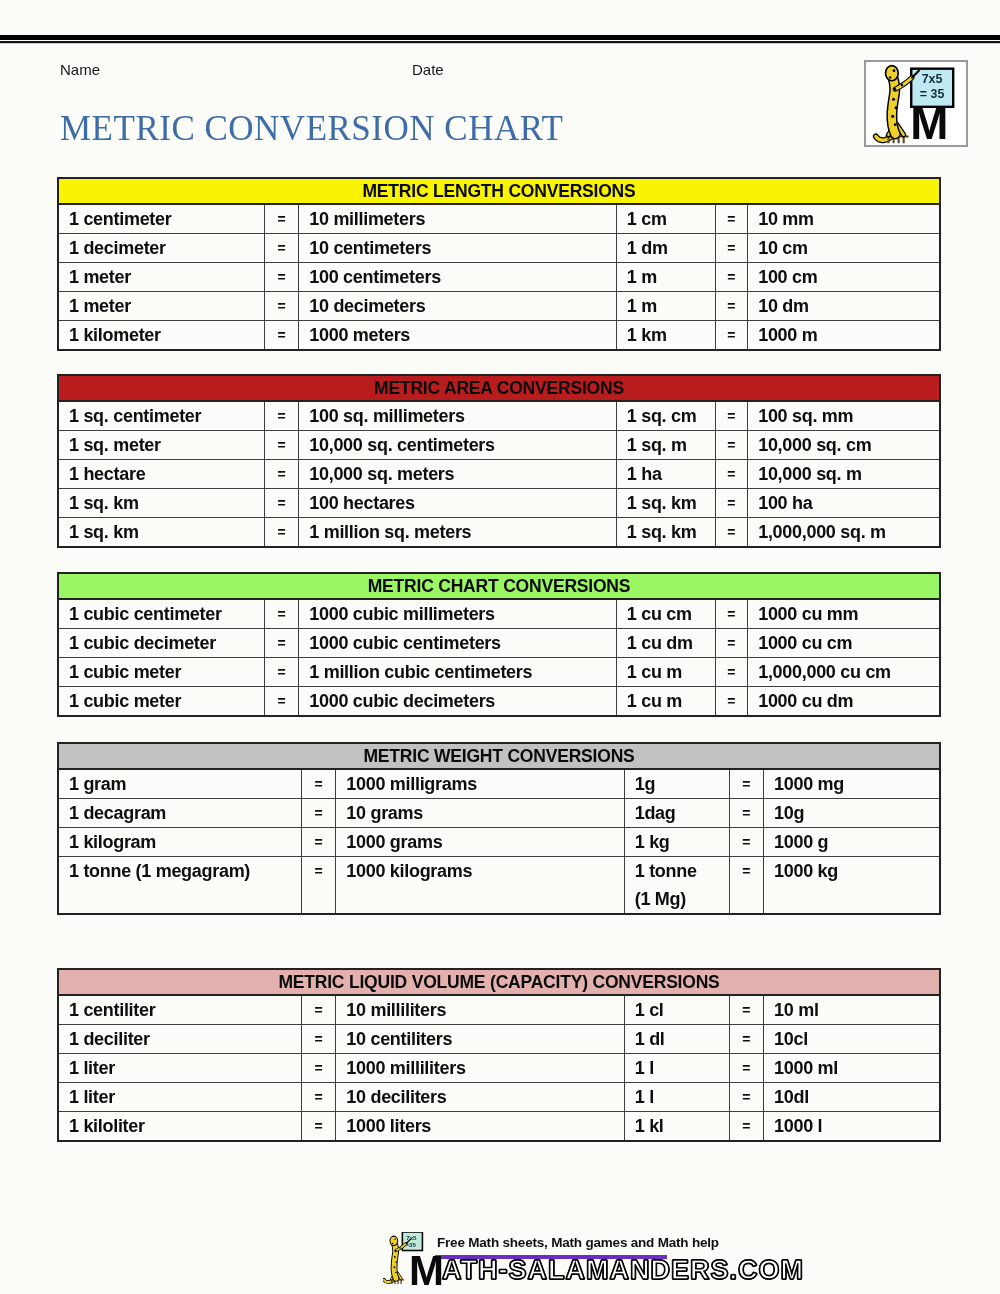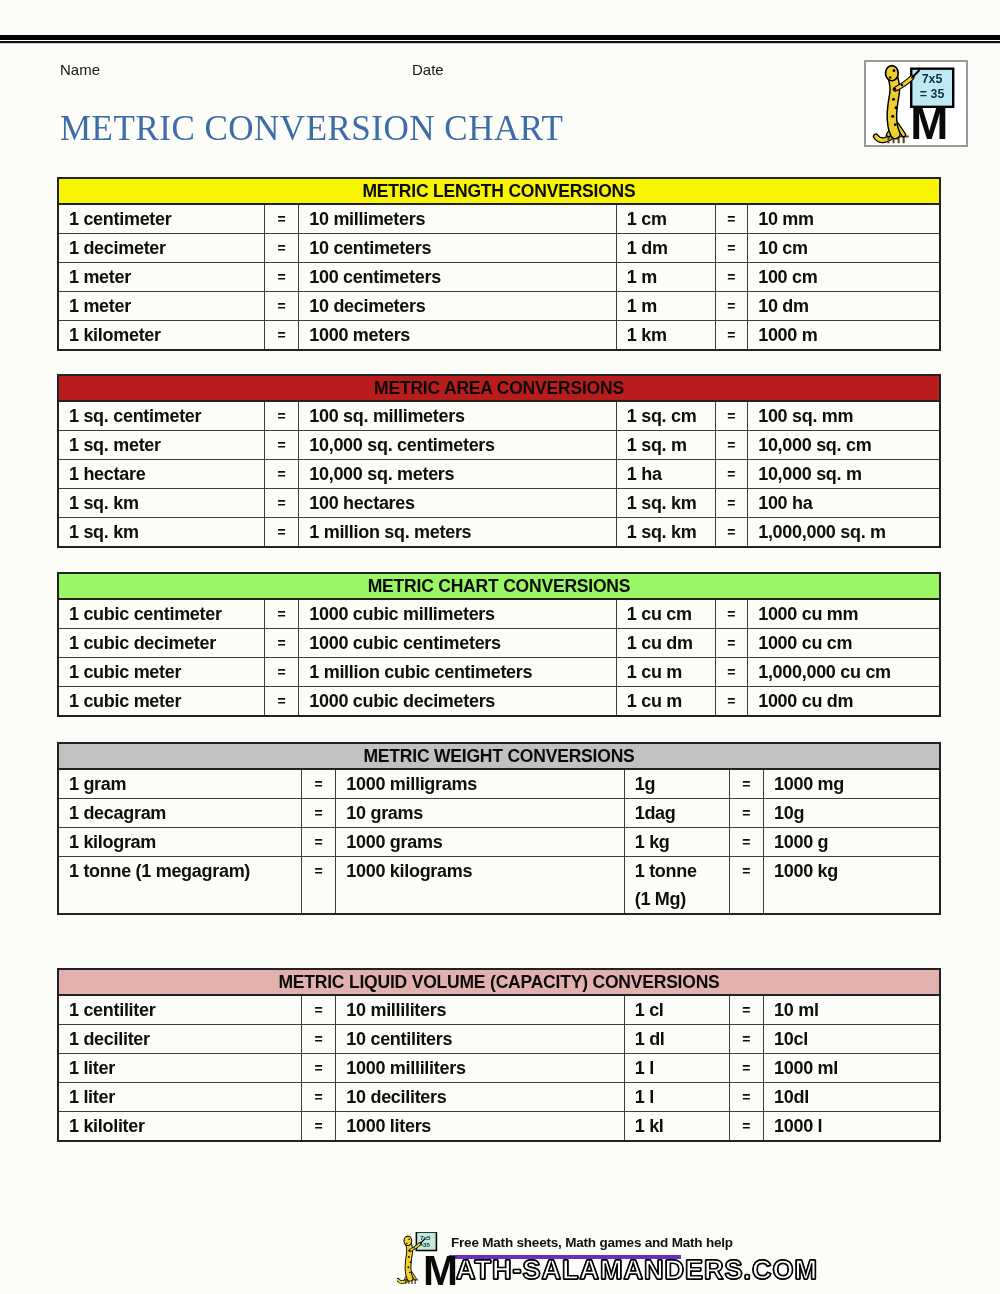--- a/index.html
+++ b/index.html
@@ -60,21 +60,21 @@
     vertical-align:top;
     white-space:pre-line;
     color:#0e0e0e;
   }
   table.conv td.eq{
     text-align:center;padding:0;font-size:14px;letter-spacing:0;
   }
 
   
   .footer{
-    position:absolute;top:1229px;left:397px;width:330px;height:60px;text-align:center;
+    position:absolute;top:1229px;left:383px;width:330px;height:60px;text-align:center;
   }
   .footer-icon{position:absolute;left:0;top:3px;width:48px;height:54px;}
   .footer-icon svg{display:block;width:100%;height:100%;}
   .footer-tagline{
     position:absolute;left:54px;top:6px;width:276px;
     font-size:13.5px;font-weight:bold;color:#101010;letter-spacing:-0.2px;
     white-space:nowrap;
   }
   .footer-rule{
     position:absolute;left:52px;top:26px;width:232px;height:4px;

